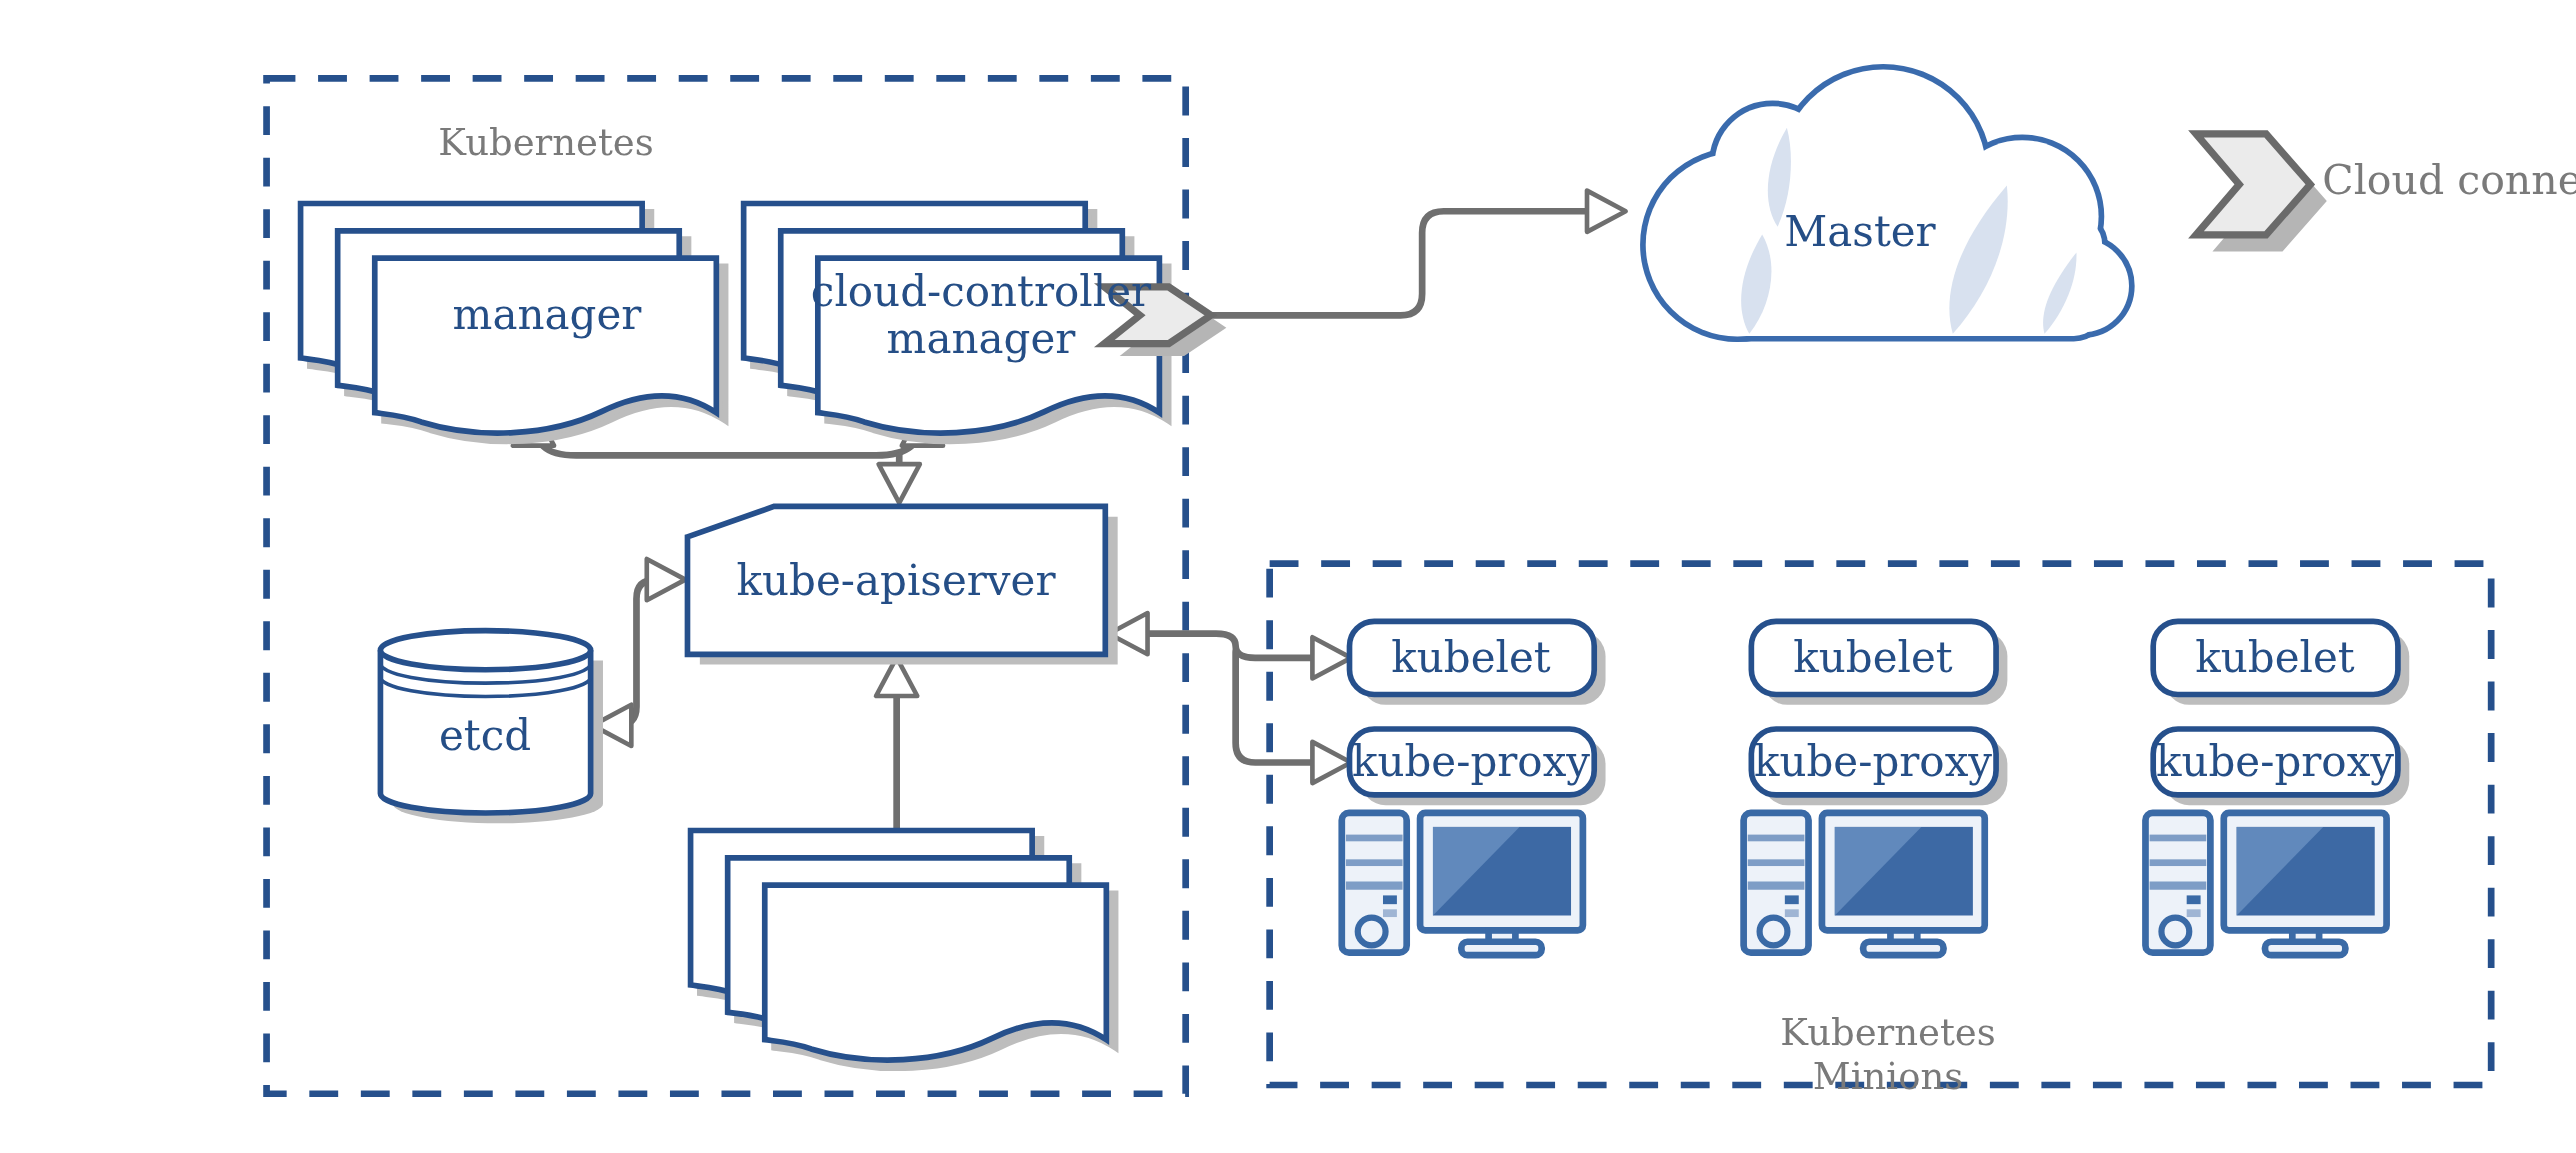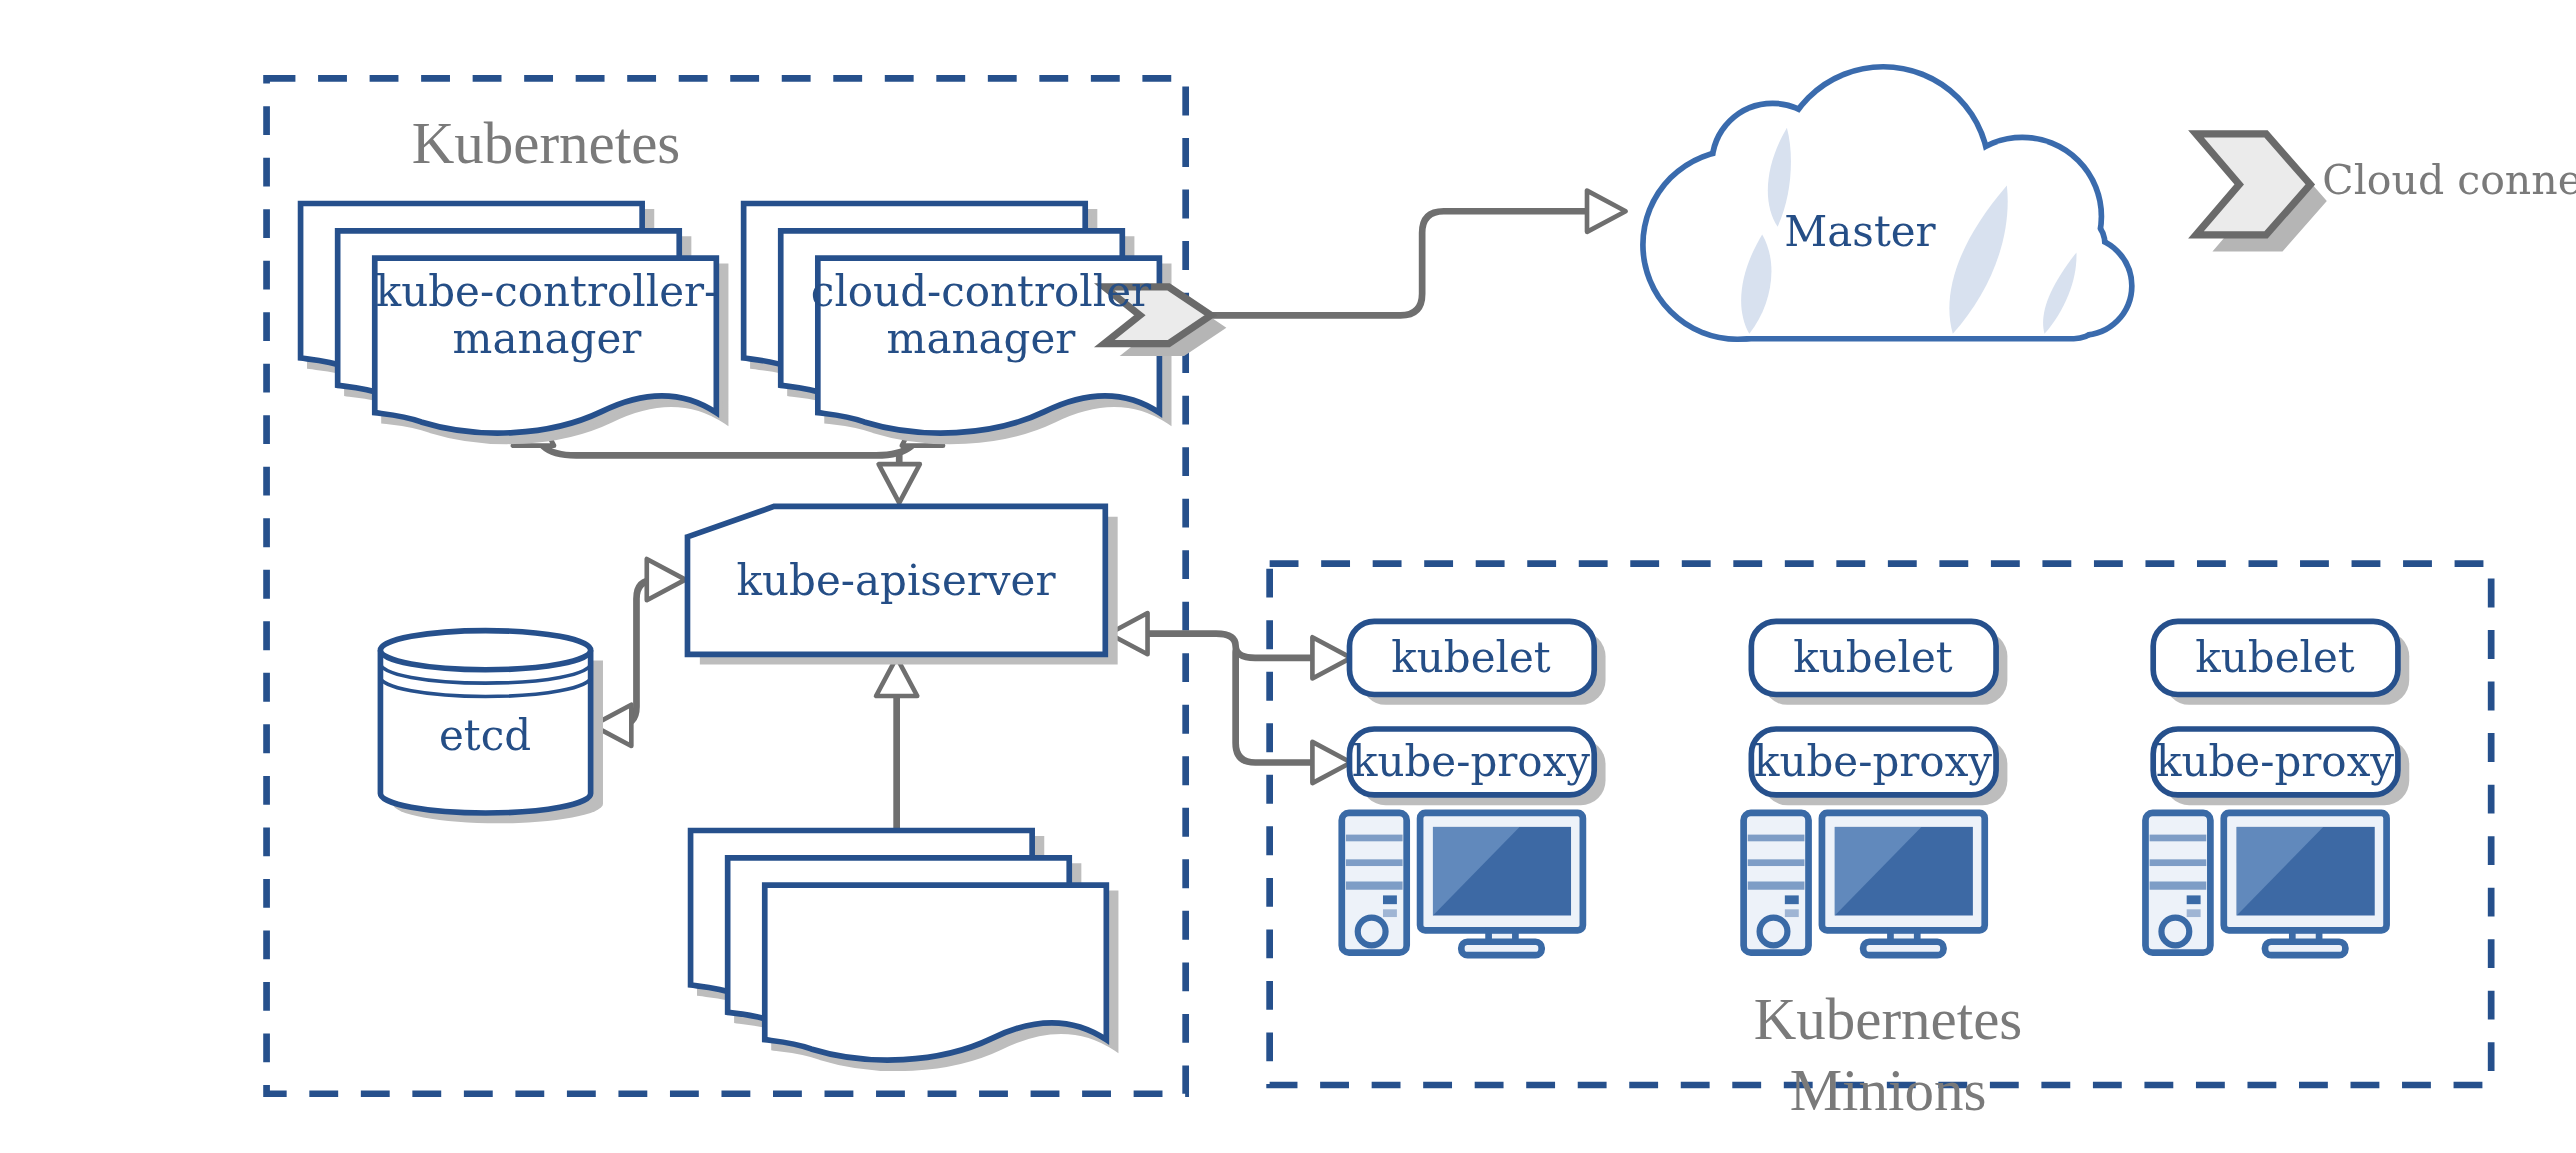--- a/index.html
+++ b/index.html
@@ -2,21 +2,21 @@
 <html style="--blueB: #26508C; --blueText: #254E86; --grayText: #7A7A7A; --gray: #6F6F6F; --shadow: #BDBDBD; --chevF: #EBEBEB; --chevS: #6A6A6A; --chevSh: #B5B5B5; --pcBlue: #3A6AA6; --pcFill: #EDF2F9; --screen: #3D69A4; --screenHi: #6189BC; --stripe: #7E9DC6; --sqLight: #9FB5D4; --cloudStroke: #3A6BAD; --crescent: #D8E1EF;font-size:8.2px"><head>
 <meta charset="utf-8">
 <style>
   html,body{margin:0;padding:0;background:#ffffff;}
   #stage{position:relative;width:2665px;height:1153px;background:#ffffff;overflow:hidden;
          font-family:"DejaVu Serif", "Liberation Serif", serif;}
   #diagram-svg{position:absolute;left:0;top:0;}
   .lbl{position:absolute;transform:translate(-50%,-50%);text-align:center;white-space:nowrap;
        font-size:42px;line-height:1.12;color:var(--blueText);}
   .lbl.gray{color:var(--grayText);}
-  .lbl.big{font-size:59px;font-family:Liberation Serif, serif;}
+  .lbl.big{font-size:37px;}
   
   .dashedBox{fill:none;stroke:var(--blueB);stroke-width:13;stroke-dasharray:56 44;}
   .page{fill:#fff;stroke:var(--blueB);stroke-width:11;}
   .pageShadow{fill:var(--shadow);stroke:var(--shadow);stroke-width:11;}
   .blueShape{fill:#fff;stroke:var(--blueB);stroke-width:11;}
   .shadowFill{fill:var(--shadow);stroke:none;}
   .ring{fill:none;stroke:var(--blueB);stroke-width:7;}
   .wire{fill:none;stroke:var(--gray);stroke-width:13;stroke-linecap:round;stroke-linejoin:round;}
   .ah{fill:#ffffff;stroke:var(--gray);stroke-width:9;stroke-linejoin:round;}
   .chev{fill:var(--chevF);stroke:var(--chevS);stroke-width:14;}
@@ -200,21 +200,20 @@
     <g>
       <use href="#computer" transform="translate(4164,1578)"></use>
     </g>
   </svg>
 
   <div class="lbl gray big" style="left:546px;top:143px;">
     <div>Kubernetes</div>
   </div>
 
   <div class="lbl" style="left:547px;top:315px;">
-    <div>kube-controller-</div>
     <div>manager</div>
   </div>
 
   <div class="lbl" style="left:981px;top:315px;">
     <div>cloud-controller</div>
     <div>manager</div>
   </div>
 
   <div class="lbl" style="left:896px;top:581px;text-align:center;">kube-apiserver</div>
 

